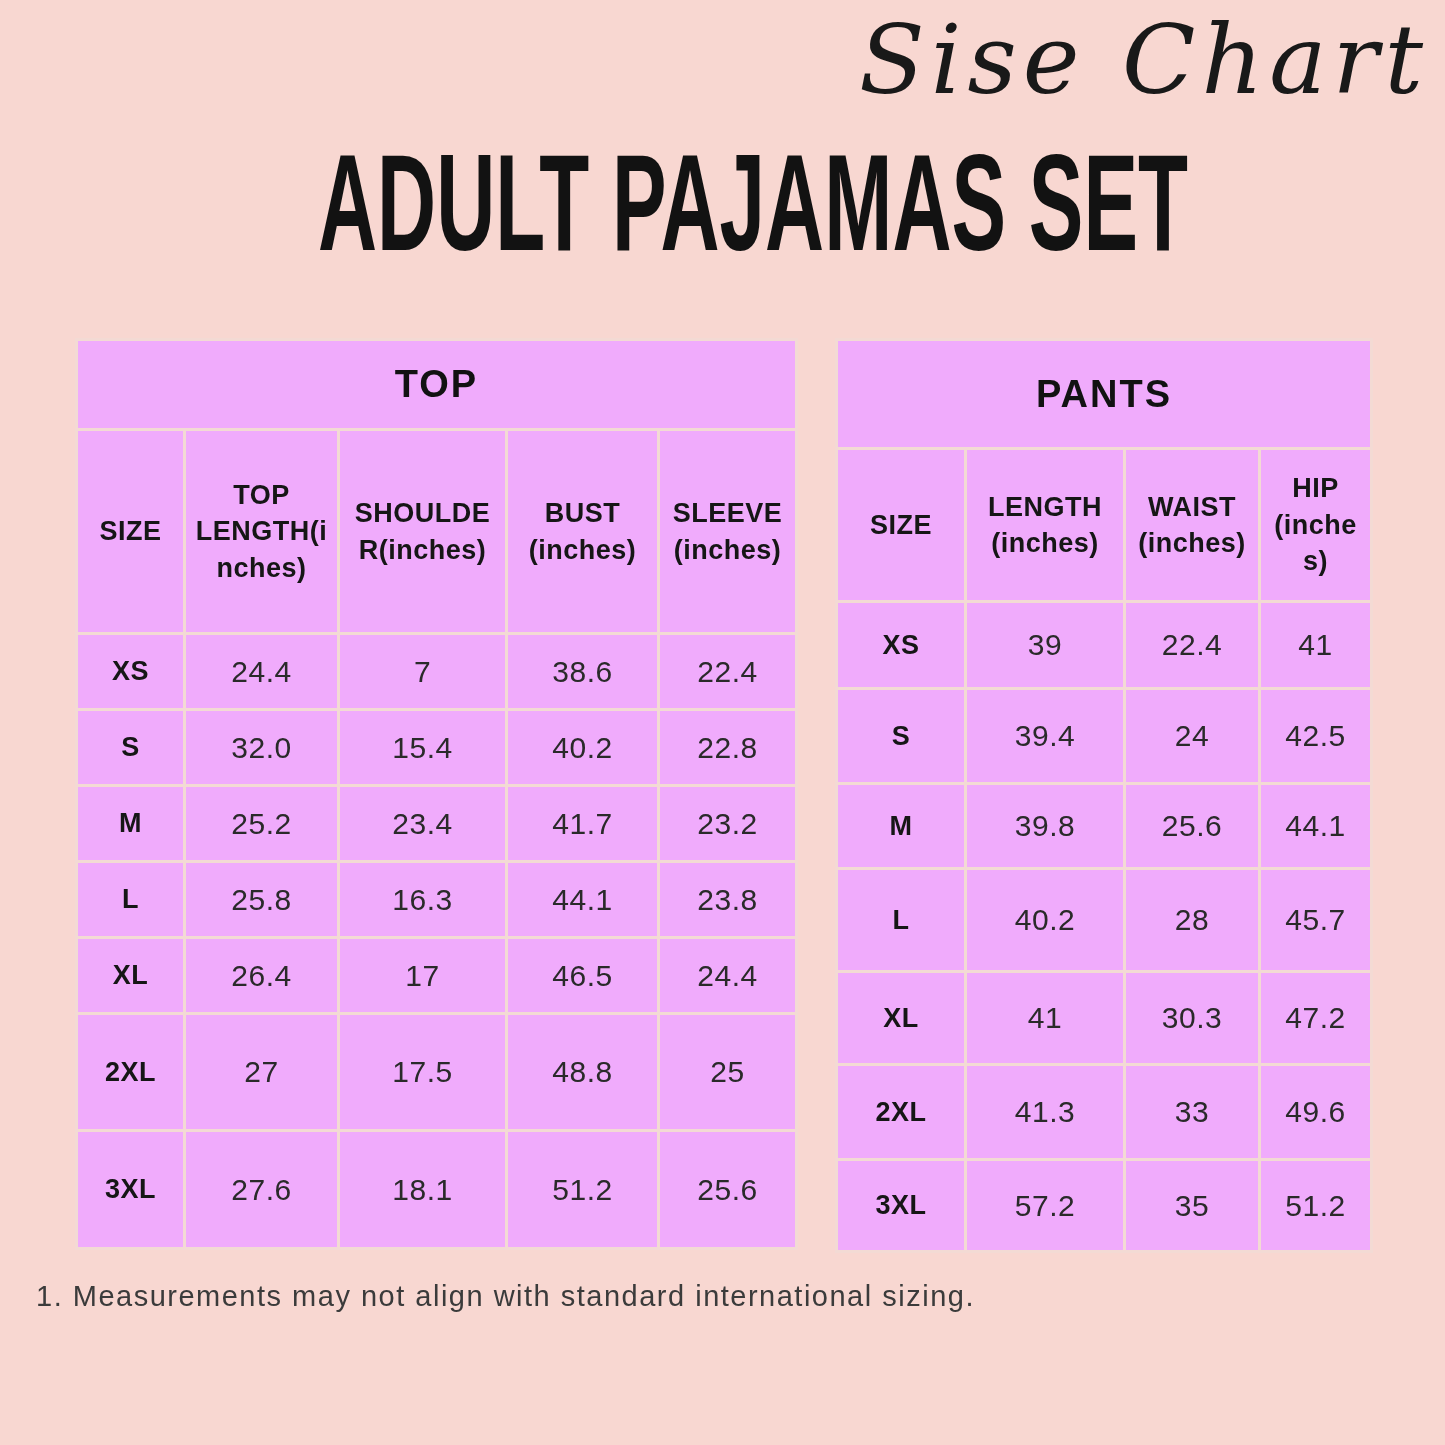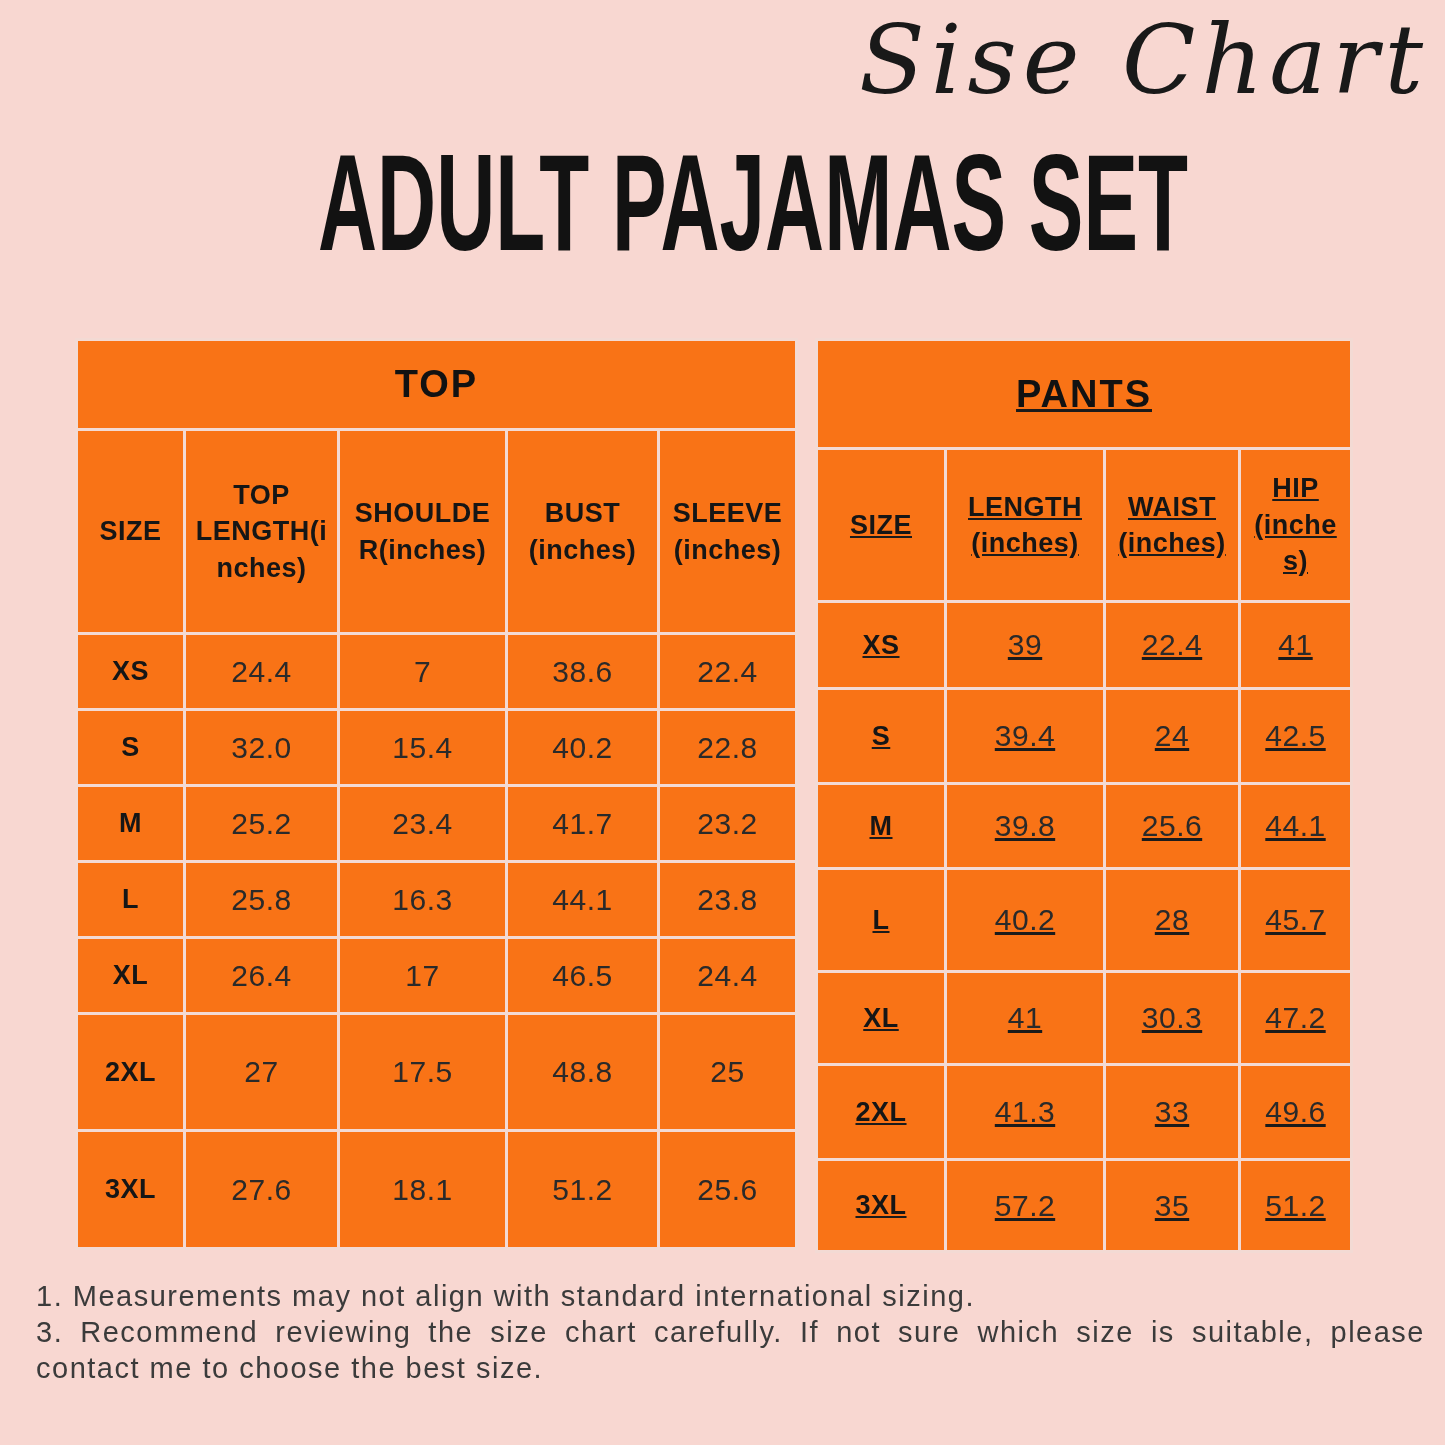--- a/index.html
+++ b/index.html
@@ -34,21 +34,21 @@
   .main-title-svg text{
     font-family:"Liberation Sans", sans-serif;
     font-weight:bold;
     fill:#121212;
   }
 
   
   table{
     border-collapse:collapse;
     table-layout:fixed;
-    background:#f97316;
+    background:#f0abfc;
     position:absolute;
   }
   th,td{
     border:3px solid #f3dad4;
     text-align:center;
     vertical-align:middle;
     overflow-wrap:anywhere;
   }
   .table-title{
     font-size:38px;
@@ -84,21 +84,21 @@
   .top-table col:nth-child(3){width:168px;}
   .top-table col:nth-child(4){width:152px;}
   .top-table col:nth-child(5){width:138px;}
   .top-table tr.title-row{height:90px;}
   .top-table tr.header-row{height:204px;}
   .top-table tbody tr{height:76px;}
   .top-table tbody tr:nth-child(6){height:117px;}
   .top-table tbody tr:nth-child(7){height:118px;}
 
   
-  .pants-table{left:815px; top:338px; width:535px;text-decoration:underline;}
+  .pants-table{left:835px; top:338px; width:535px;}
   .pants-table col:nth-child(1){width:129px;}
   .pants-table col:nth-child(2){width:159px;}
   .pants-table col:nth-child(3){width:135px;}
   .pants-table col:nth-child(4){width:112px;}
   .pants-table tr.title-row{height:109px;}
   .pants-table tr.header-row{height:153px;}
   .pants-table tbody tr{height:93px;}
   .pants-table tbody tr:nth-child(1){height:87px;}
   .pants-table tbody tr:nth-child(2){height:95px;}
   .pants-table tbody tr:nth-child(3){height:85px;}
@@ -263,16 +263,15 @@
           <th>3XL</th>
           <td>57.2</td>
           <td>35</td>
           <td>51.2</td>
         </tr>
       </tbody>
   </table>
 
   <div class="notes">
     <p>1. Measurements may not align with standard international sizing.</p>
-    <p class="justify">3. Recommend reviewing the size chart carefully. If not sure which size is suitable, please contact me to choose the best size.</p>
   </div>
 
 </div>
 
 </body></html>

